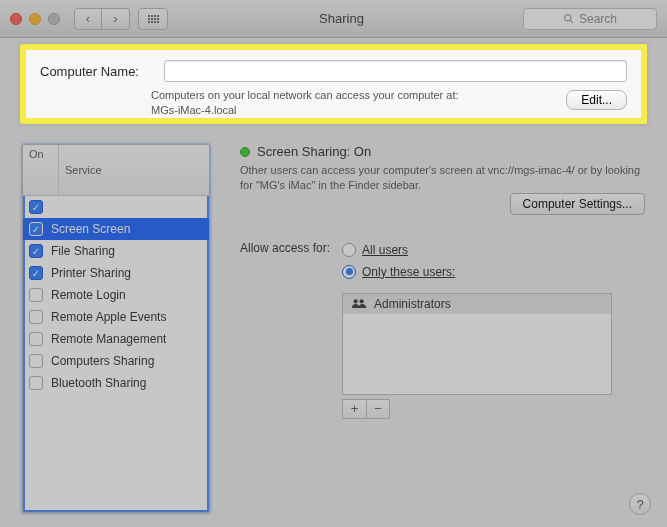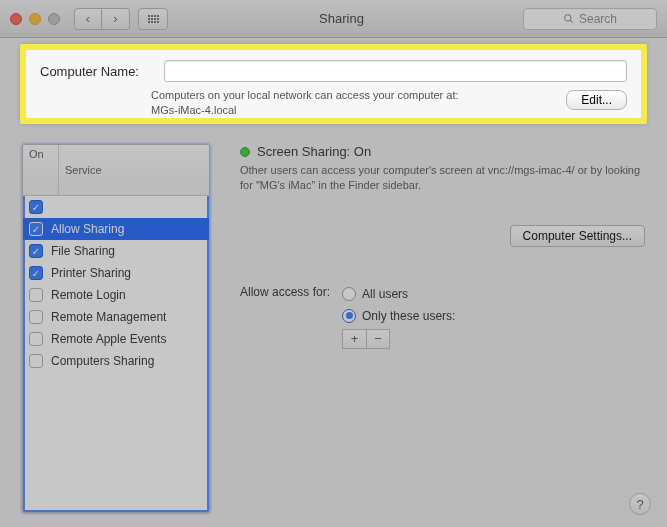--- a/index.html
+++ b/index.html
@@ -47,29 +47,29 @@
   .svc-list{flex:1;overflow:auto;}
   .svc{display:flex;align-items:center;height:22px;font-size:12px;color:#2a2a2a;padding:0 6px;gap:8px;}
   .svc.sel{background:#1a63ff;color:#fff;}
   .cb{width:14px;height:14px;border:1px solid #b0b0b0;border-radius:3px;background:#fff;display:flex;align-items:center;justify-content:center;font-size:10px;color:#fff;flex-shrink:0;}
   .cb.checked{background:#2f7bff;border-color:#1a5be0;}
   .svc.sel .cb{border-color:#fff;}
 
   .main{flex:1;font-size:12px;color:#2a2a2a;}
   .status-row{display:flex;align-items:center;gap:7px;font-size:13px;margin-bottom:4px;}
   .status-dot{width:10px;height:10px;border-radius:50%;background:#3bca3b;border:1px solid #2aa22a;}
-  .desc{font-size:11px;color:#555;line-height:1.35;margin-bottom:32px;}
+  .desc{font-size:11px;color:#555;line-height:1.35;margin-bottom:0;}
   .compset{float:right;height:22px;padding:0 12px;font-size:12px;background:linear-gradient(#fff,#e9e9e9);border:1px solid #b3b3b3;border-radius:4px;margin-bottom:14px;}
   .clear{clear:both;}
   .access-label{font-size:12px;margin-right:6px;}
-  .radio-row{display:flex;align-items:center;gap:6px;margin:2px 0;}
+  .radio-row{display:flex;align-items:center;gap:6px;margin:2px 0;text-decoration:underline;}
   .radio{width:14px;height:14px;border:1px solid #9a9a9a;border-radius:50%;background:#fff;display:flex;align-items:center;justify-content:center;}
   .radio.sel{border-color:#1a5be0;}
   .radio.sel::after{content:"";width:7px;height:7px;border-radius:50%;background:#2f7bff;}
-  .access-block{display:flex;align-items:flex-start;gap:6px;margin-top:24px;}
+  .access-block{display:flex;align-items:flex-start;gap:6px;margin-top:12px;}
   .radio-col{display:flex;flex-direction:column;gap:4px;}
   .users-box{margin:8px 0 0 0;width:270px;height:102px;border:1px solid #bcbcbc;background:#fff;}
   .user-row{display:flex;align-items:center;gap:7px;padding:3px 8px;background:#e4e4e4;font-size:12px;}
   .user-icon{width:16px;height:12px;}
   .pm{display:flex;margin-top:0;}
   .pmb{width:24px;height:20px;border:1px solid #bcbcbc;background:linear-gradient(#fdfdfd,#ececec);display:flex;align-items:center;justify-content:center;font-size:13px;color:#555;}
   .pmb:first-child{border-right:none;}
 
   .help{position:absolute;right:16px;bottom:12px;width:22px;height:22px;border:1px solid #bcbcbc;border-radius:50%;background:linear-gradient(#fff,#eaeaea);display:flex;align-items:center;justify-content:center;color:#555;font-size:13px;}
 </style>
@@ -136,45 +136,49 @@
       <div class="sidebar-head">
         <div class="sh-on">On</div>
         <div class="sh-svc">Service</div>
       </div>
       <div class="svc-list" id="svc-list">
           <div class="svc">
             <div class="cb checked">✓</div>
           </div>
           <div class="svc sel">
             <div class="cb checked">✓</div>
-            <span>Allow Sharing</span>
+            <span>Screen Screen</span>
           </div>
           <div class="svc">
             <div class="cb checked">✓</div>
             <span>File Sharing</span>
           </div>
           <div class="svc">
             <div class="cb checked">✓</div>
             <span>Printer Sharing</span>
           </div>
           <div class="svc">
             <div class="cb"></div>
             <span>Remote Login</span>
           </div>
           <div class="svc">
             <div class="cb"></div>
+            <span>Remote Apple Events</span>
+          </div>
+          <div class="svc">
+            <div class="cb"></div>
             <span>Remote Management</span>
           </div>
           <div class="svc">
             <div class="cb"></div>
-            <span>Remote Apple Events</span>
-          </div>
-          <div class="svc">
-            <div class="cb"></div>
             <span>Computers Sharing</span>
+          </div>
+          <div class="svc">
+            <div class="cb"></div>
+            <span>Bluetooth Sharing</span>
           </div>
         </div>
     </div>
 
     <div class="main">
       <div class="status-row">
         <div class="status-dot"></div>
         <span>Screen Sharing: On</span>
       </div>
       <div class="desc">Other users can access your computer's screen at vnc://mgs-imac-4/ or by looking for "MG's iMac" in the Finder sidebar.</div>
@@ -185,20 +189,33 @@
         <span class="access-label">Allow access for:</span>
         <div class="radio-col">
           <div class="radio-row">
             <div class="radio"></div>
             <span>All users</span>
           </div>
           <div class="radio-row">
             <div class="radio sel"></div>
             <span>Only these users:</span>
           </div>
+          <div class="users-box">
+            <div class="user-row">
+              <span class="user-icon">
+                <svg viewBox="0 0 24 16">
+                    <circle cx="7" cy="5" r="3.2" fill="#3a3a3a"></circle>
+                    <path d="M1 15c0-3.3 2.7-6 6-6s6 2.7 6 6" fill="#3a3a3a"></path>
+                    <circle cx="16" cy="5" r="3.2" fill="#3a3a3a"></circle>
+                    <path d="M11 15c0-3.3 2.7-6 6-6s6 2.7 6 6" fill="#3a3a3a"></path>
+                  </svg>
+              </span>
+              <span>Administrators</span>
+            </div>
+          </div>
           <div class="pm">
             <div class="pmb">+</div>
             <div class="pmb">−</div>
           </div>
         </div>
       </div>
     </div>
 
   </div>
 

